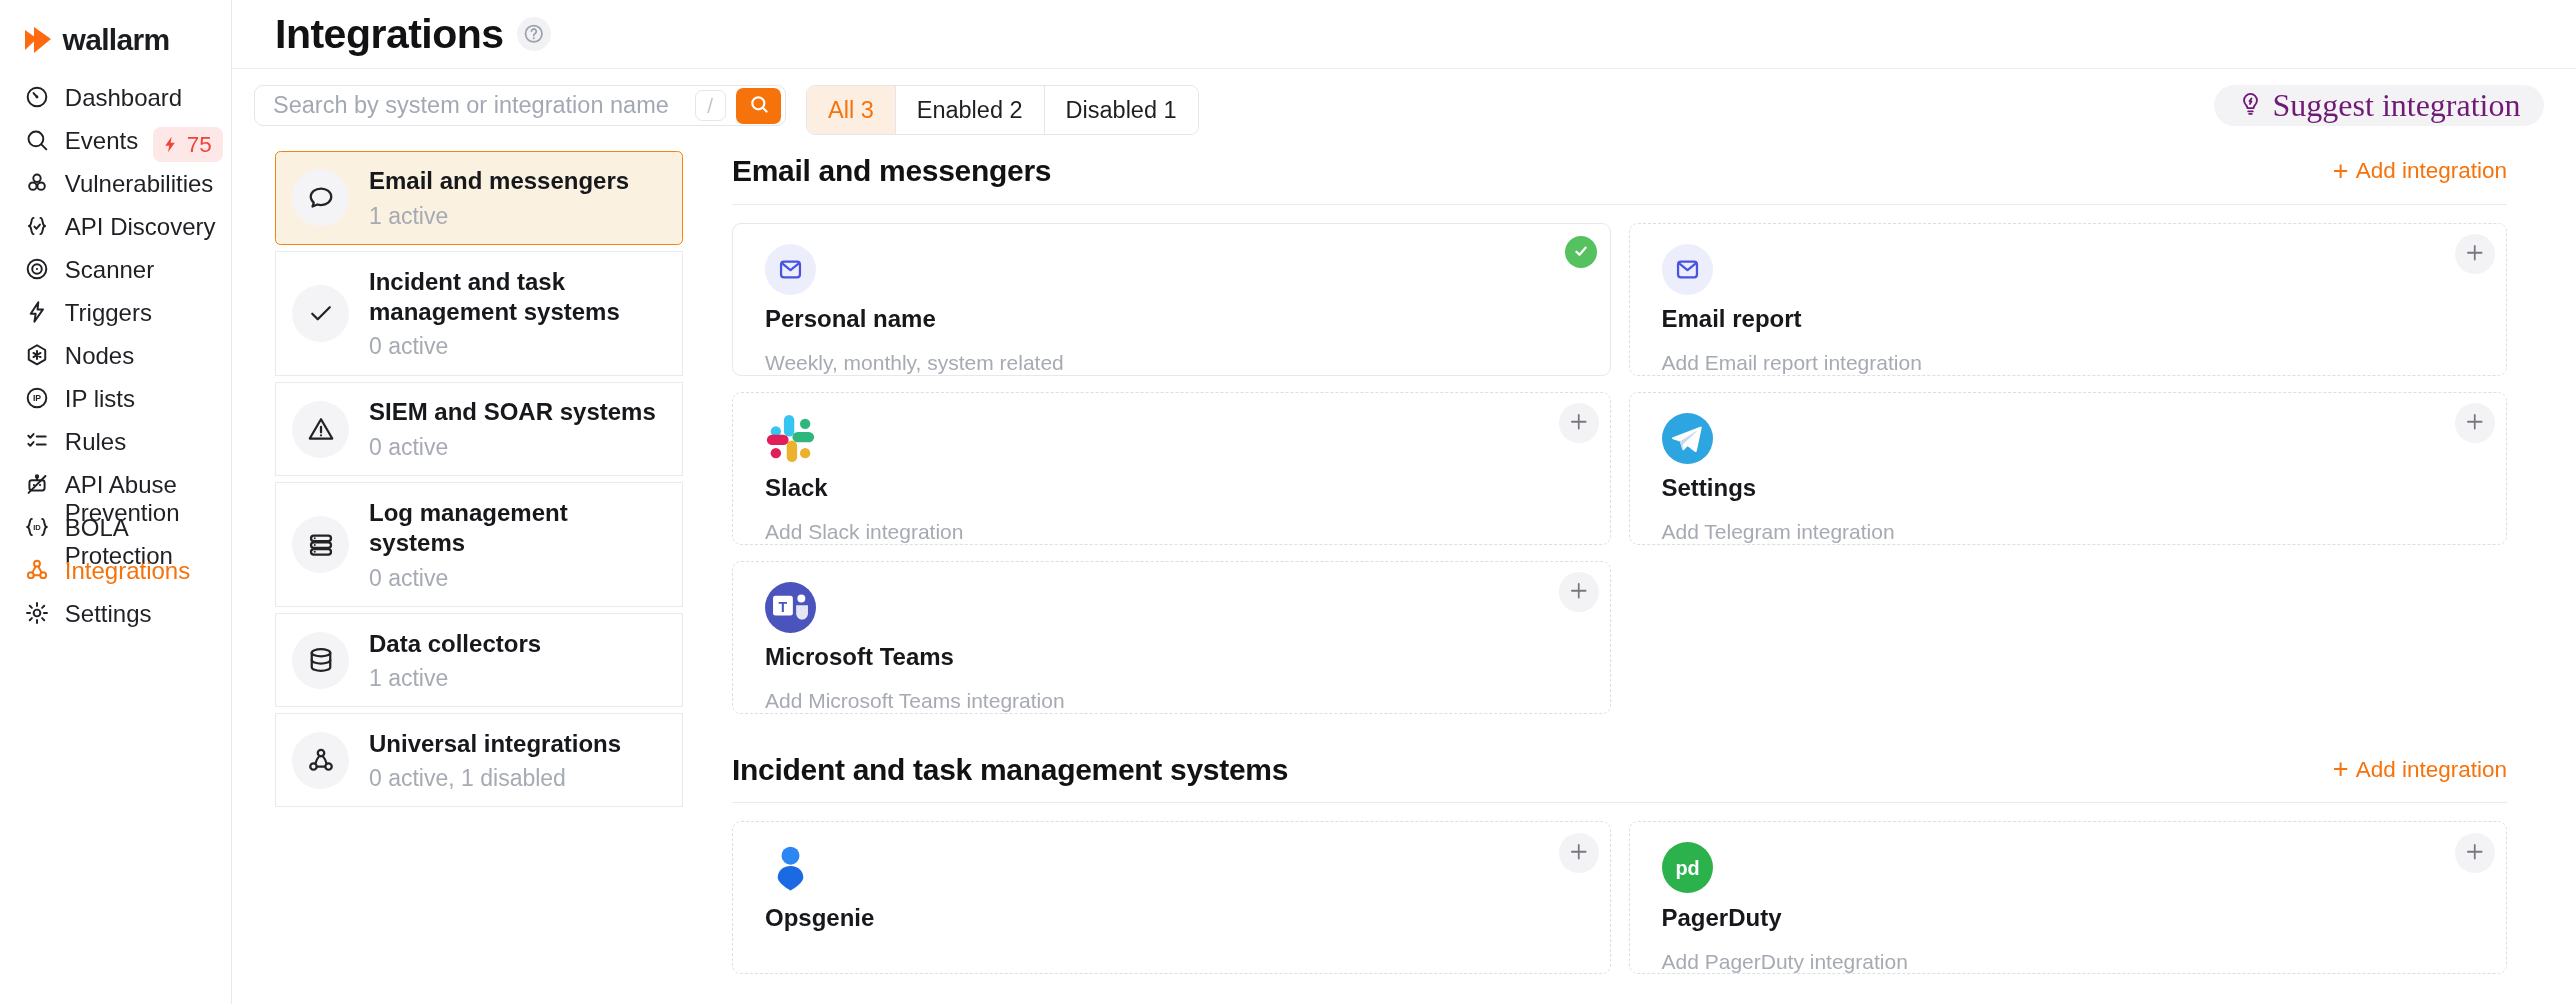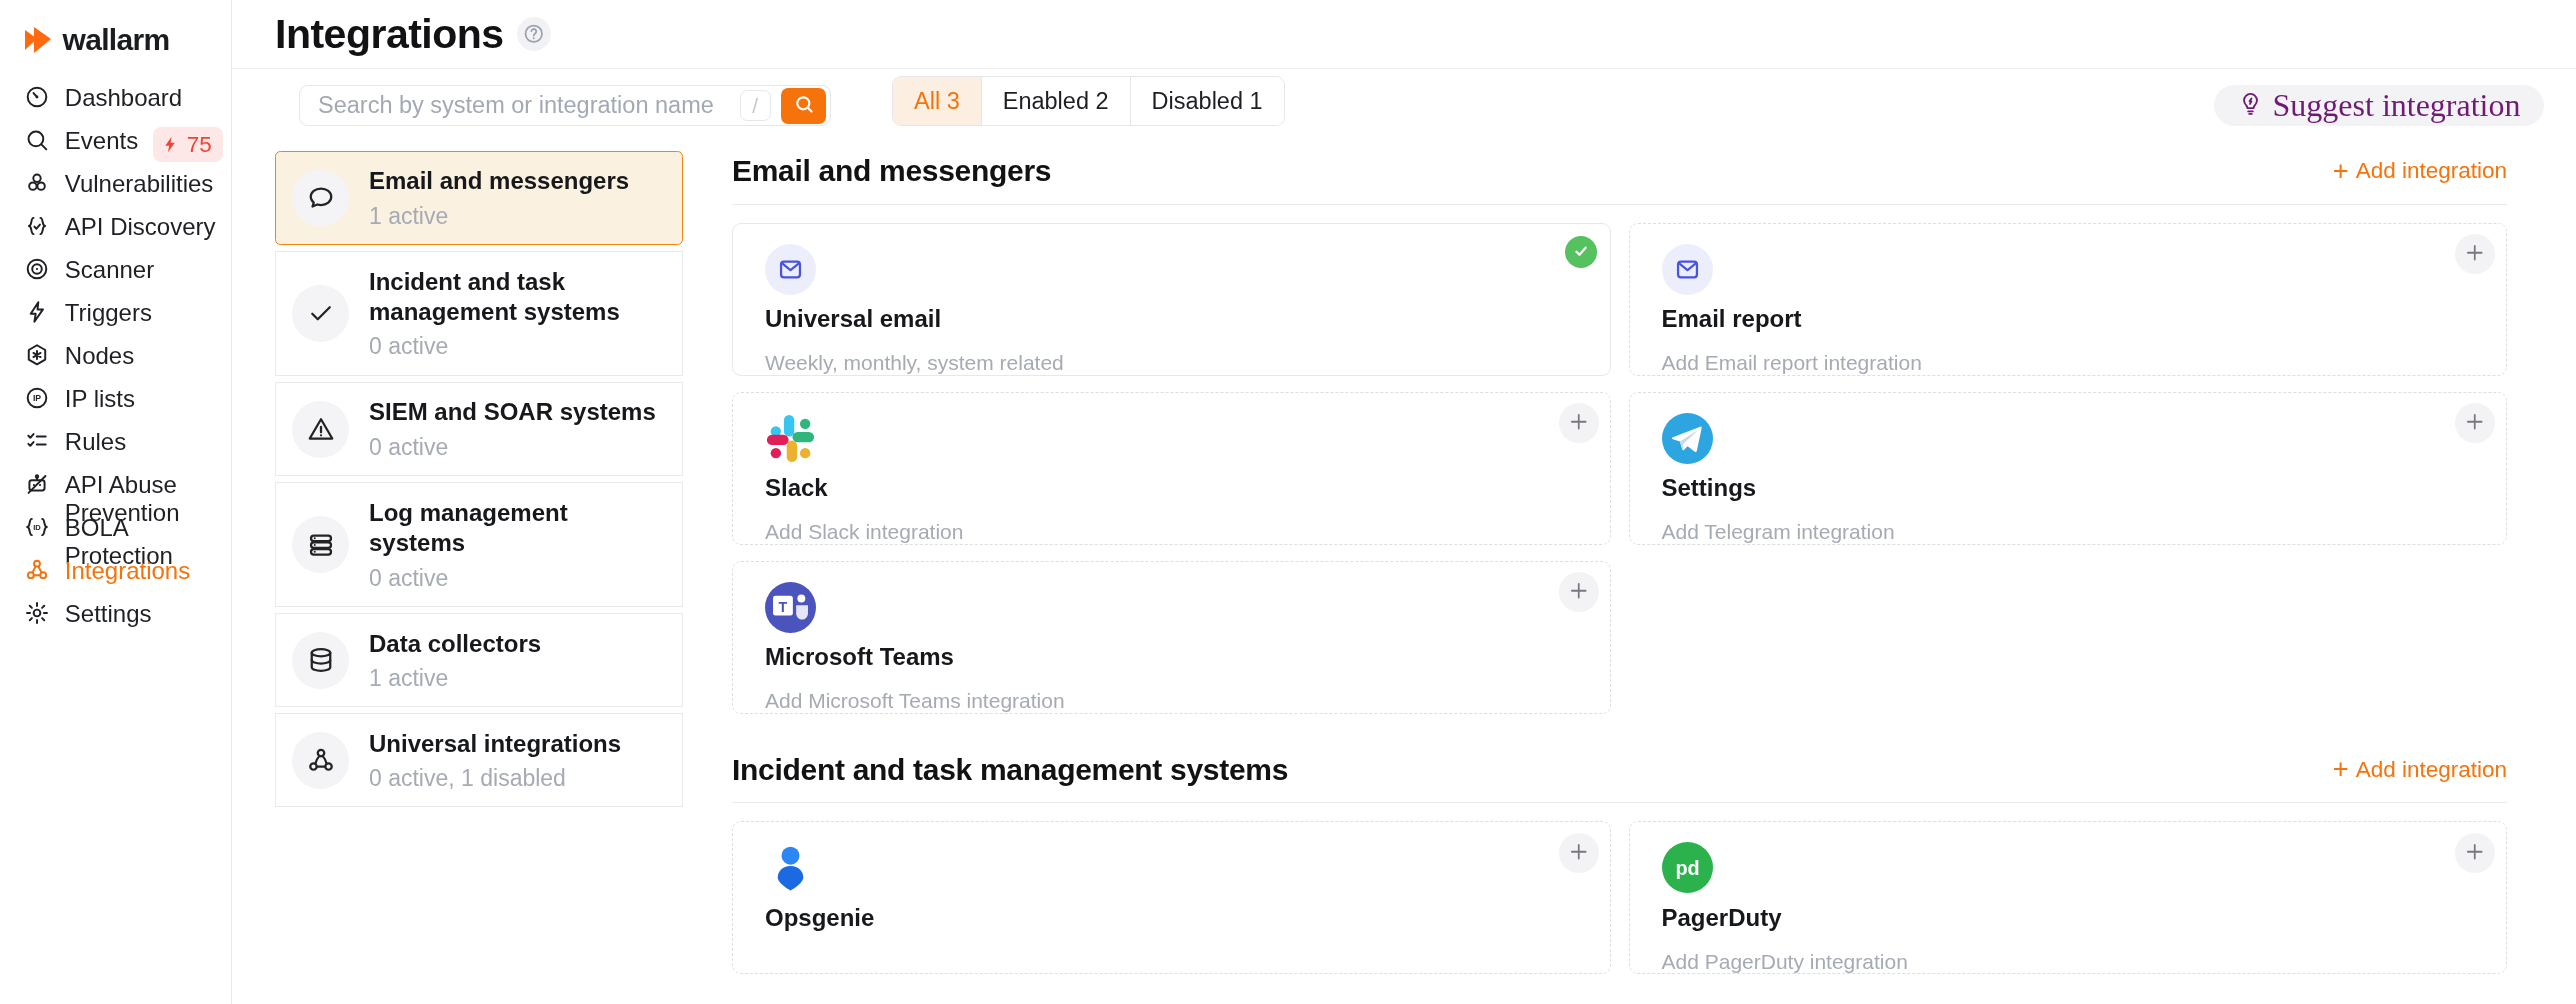--- a/index.html
+++ b/index.html
@@ -23,21 +23,21 @@
 
   
   .main { flex:1; display:flex; flex-direction:column; min-width:0; }
   .page-head { display:flex; align-items:center; gap:13.5px; height:69px; padding-left:43px;
     border-bottom:0.9px solid #EDEEF0; flex:0 0 69px; }
   .page-head h1 { margin:0; font-size:41px; font-weight:bold; letter-spacing:-0.5px; color:#121214; }
   .help { width:34px; height:34px; border-radius:50%; background:#F2F2F4; color:#99A1B0;
     display:flex; align-items:center; justify-content:center; cursor:pointer; }
   .help svg { width:23.5px; height:23.5px; }
 
-  .toolbar { display:flex; align-items:flex-end; margin:16px 32px 0 67px; height:41px; flex:0 0 41px;gap:41px; }
+  .toolbar { display:flex; align-items:flex-start; margin:16px 32px 0 22px; height:41px; flex:0 0 41px; }
   .search-box { display:flex; align-items:center; width:532px; height:41px; border:1.4px solid #E5E6E9;
     border-radius:9px; padding:0 3.6px 0 16px; gap:10.8px; background:#fff; }
   .search-box input { flex:1; border:none; outline:none; font-size:23.5px; color:#2A2B2E; min-width:0;
     font-family:"Liberation Sans", sans-serif; background:transparent; }
   .search-box input::placeholder { color:#A3A9B4; }
   .slash { width:31px; height:31px; border:1.4px solid #E5E6E9; border-radius:7.2px; color:#C2C6CD;
     font-size:21px; display:flex; align-items:center; justify-content:center; flex:0 0 31px; }
   .search-btn { width:45px; height:36px; border:none; border-radius:7.2px; background:#F6720B; color:#fff;
     display:flex; align-items:center; justify-content:center; cursor:pointer; flex:0 0 45px; }
   .search-btn svg { width:22.5px; height:22.5px; }
@@ -395,21 +395,21 @@
                     <rect x="3.6" y="5" width="16.8" height="14" rx="2.6"></rect>
                     <path d="M4.6 6.6 12 12.6l7.4-6"></path>
                   </svg>
                 </span>
     <span class="badge-check">
       <span><svg viewBox="0 0 24 24" fill="none" stroke="#fff" stroke-width="2.6" stroke-linecap="round" stroke-linejoin="round">
                       <path d="M6.5 12.8l3.6 3.6 7.4-8.4"></path>
                     </svg></span>
     </span>
 
-    <div class="card-title">Universal email</div>
+    <div class="card-title">Personal name</div>
     <div class="card-desc">Weekly, monthly, system related</div>
   </div>
               <div class="card addable">
     <span class="card-icon round-bg">
                   <svg viewBox="0 0 24 24" fill="none" stroke="currentColor" stroke-width="2" stroke-linecap="round" stroke-linejoin="round">
                     <rect x="3.6" y="5" width="16.8" height="14" rx="2.6"></rect>
                     <path d="M4.6 6.6 12 12.6l7.4-6"></path>
                   </svg>
                 </span>
 

